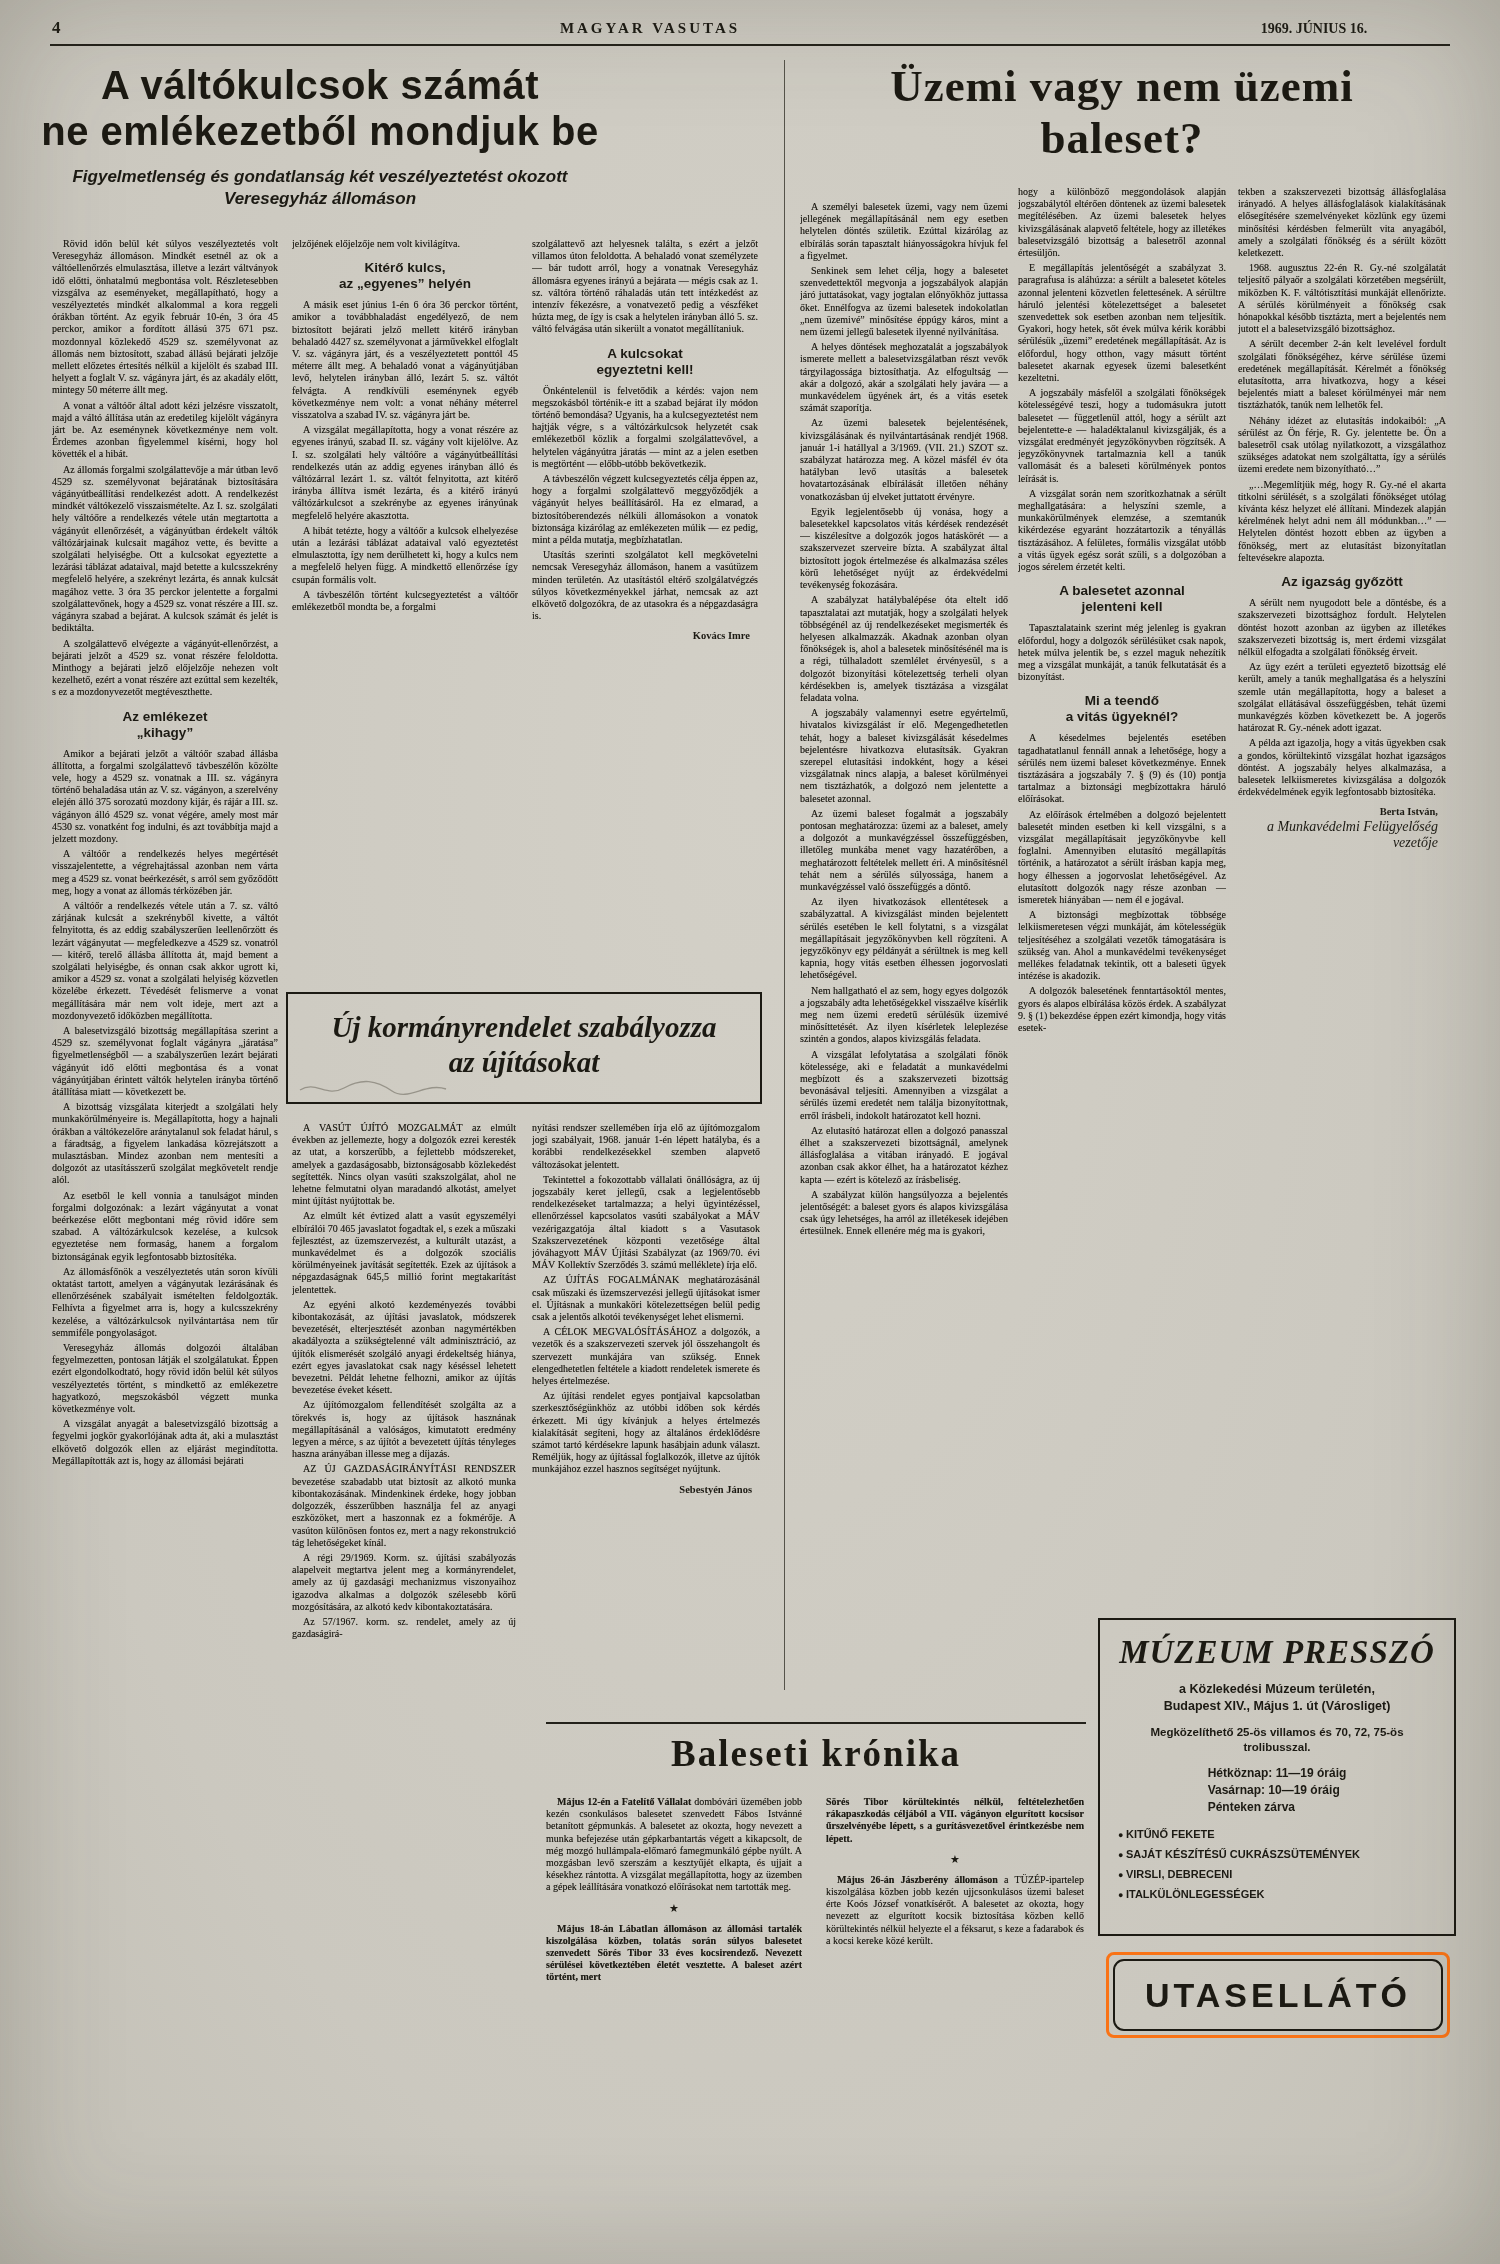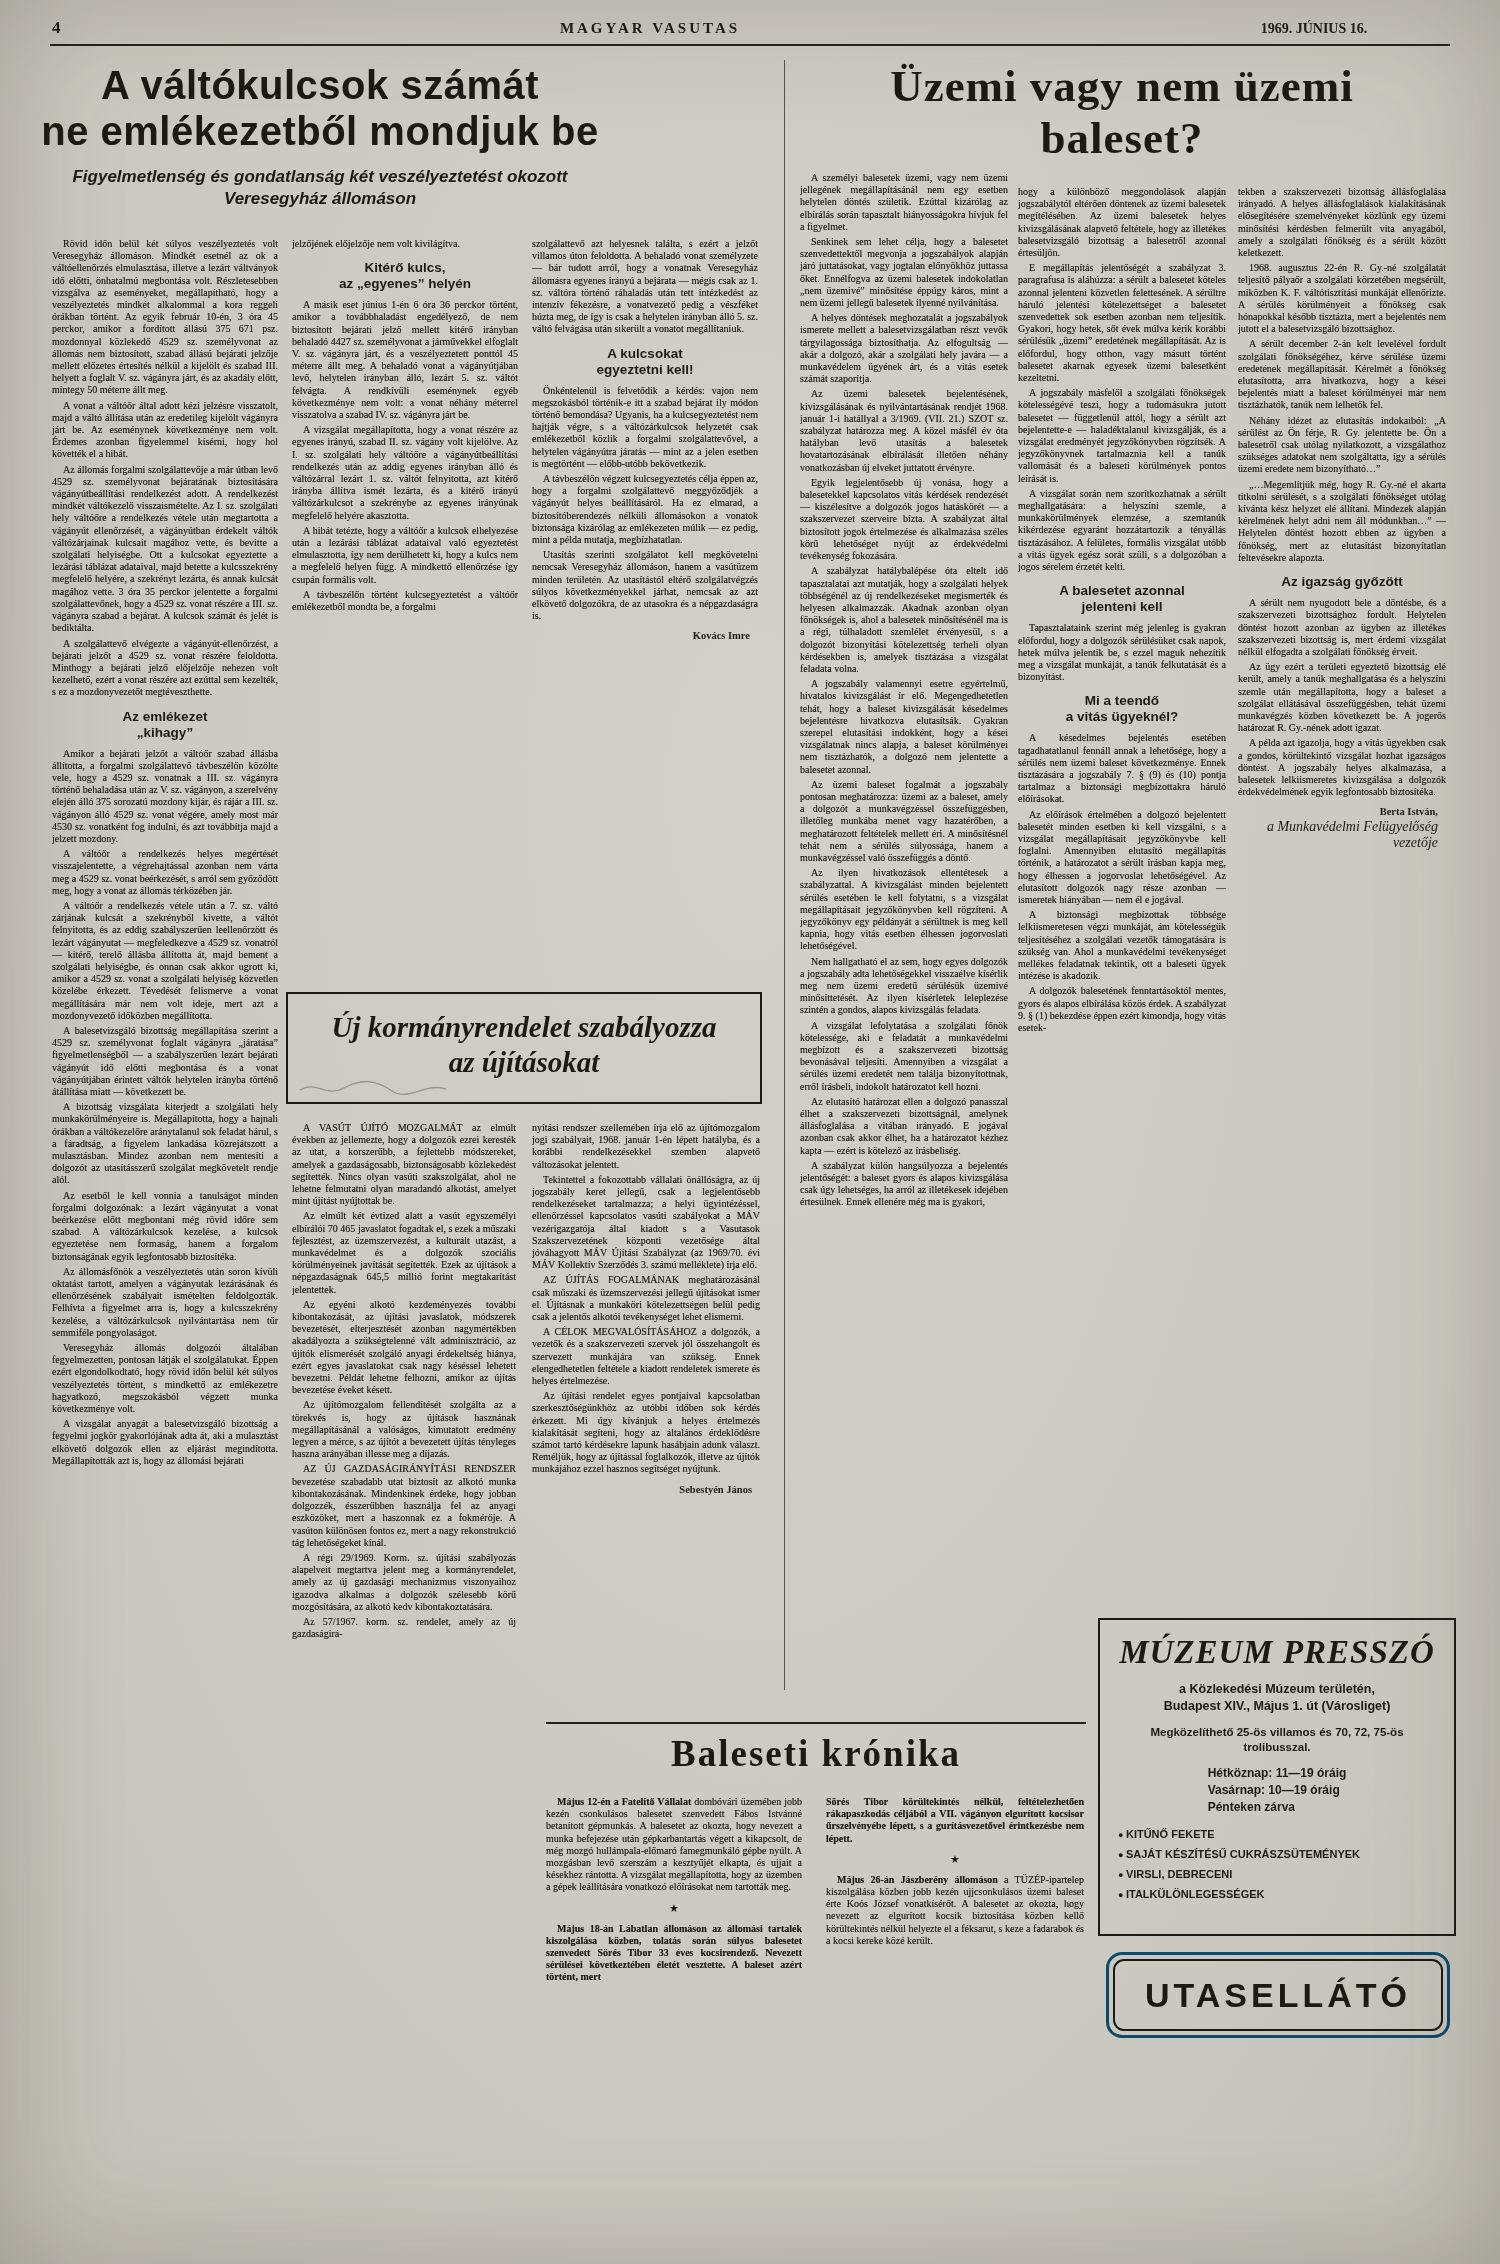--- a/index.html
+++ b/index.html
@@ -59,21 +59,21 @@
   .ad-sub{font-family:"Liberation Sans",sans-serif;font-weight:bold;font-size:12.5px;line-height:17px;}
   .ad-transit{font-family:"Liberation Sans",sans-serif;font-weight:bold;font-size:11.5px;
     line-height:15px;margin:10px 6px 6px;}
   .ad-hours{display:inline-block;text-align:left;margin:4px auto 2px;}
   .ad-hour{font-family:"Liberation Sans",sans-serif;font-weight:bold;font-size:12px;line-height:17px;}
   .ad-bullets{text-align:left;margin:8px 0 0 4px;}
   .ad-bullet{font-family:"Liberation Sans",sans-serif;font-weight:bold;font-size:11px;line-height:16px;margin-bottom:3px;}
   .ad-bullet::before{content:"● ";font-size:9px;}
 
   .logo-box{position:absolute;left:1106px;top:1952px;width:344px;height:86px;
-    border:3px solid #0c4a6e;border-radius:16px;display:flex;align-items:center;justify-content:center;}
+    border:3px solid #f97316;border-radius:8px;display:flex;align-items:center;justify-content:center;}
   .logo-inner{position:absolute;inset:4px;border:2px solid #1c1a13;border-radius:11px;}
   .logo-text{font-family:"Liberation Sans",sans-serif;font-weight:bold;font-size:34px;letter-spacing:4px;}
 
   body::after{content:"";position:absolute;inset:0;pointer-events:none;
     box-shadow:inset 0 0 120px rgba(60,56,44,.25);}
   h3{font-weight:bold;}
 </style>
 </head>
 <body>
 
@@ -124,21 +124,21 @@
         <p class="para">Önkéntelenül is felvetődik a kérdés: vajon nem megszokásból történik-e itt a szabad bejárat ily módon történő bemondása? Ugyanis, ha a kulcsegyeztetést nem hajtják végre, s a váltózárkulcsok helyzetét csak emlékezetből közlik a forgalmi szolgálattevővel, a helytelen vágányútra járatás — mint az a jelen esetben is megtörtént — előbb-utóbb bekövetkezik.</p>
         <p class="para">A távbeszélőn végzett kulcsegyeztetés célja éppen az, hogy a forgalmi szolgálattevő meggyőződjék a vágányút helyes beállításáról. Ha ez elmarad, a biztosítóberendezés nélküli állomásokon a vonatok biztonsága kizárólag az emlékezeten múlik — ez pedig, mint a példa mutatja, megbízhatatlan.</p>
         <p class="para">Utasítás szerinti szolgálatot kell megkövetelni nemcsak Veresegyház állomáson, hanem a vasútüzem minden területén. Az utasítástól eltérő szolgálatvégzés súlyos következményekkel járhat, nemcsak az azt elkövető dolgozókra, de az utasokra és a népgazdaságra is.</p>
         <p class="byline">Kovács Imre</p>
       </div>
   </div>
 
   <div>
     <h1 class="head-right" style="margin:0;">Üzemi vagy nem üzemi
 baleset?</h1>
-    <div class="col" style="left:800px;top:172px;width:208px;height:1506px;">
+    <div class="col" style="left:800px;top:201px;width:208px;height:1506px;">
         <p class="para">A személyi balesetek üzemi, vagy nem üzemi jellegének megállapításánál nem egy esetben helytelen döntés születik. Ezúttal kizárólag az elbírálás során tapasztalt hiányosságokra hívjuk fel a figyelmet.</p>
         <p class="para">Senkinek sem lehet célja, hogy a balesetet szenvedettektől megvonja a jogszabályok alapján járó juttatásokat, vagy jogtalan előnyökhöz juttassa őket. Ennélfogva az üzemi balesetek indokolatlan „nem üzemivé” minősítése éppúgy káros, mint a nem üzemi jellegű balesetek ilyenné nyilvánítása.</p>
         <p class="para">A helyes döntések meghozatalát a jogszabályok ismerete mellett a balesetvizsgálatban részt vevők tárgyilagossága biztosíthatja. Az elfogultság — akár a dolgozó, akár a szolgálati hely javára — a munkavédelem ügyének árt, és a vitás esetek számát szaporítja.</p>
         <p class="para">Az üzemi balesetek bejelentésének, kivizsgálásának és nyilvántartásának rendjét 1968. január 1-i hatállyal a 3/1969. (VII. 21.) SZOT sz. szabályzat határozza meg. A közel másfél év óta hatályban levő utasítás a balesetek hovatartozásának elbírálását illetően néhány vonatkozásban új elveket juttatott érvényre.</p>
         <p class="para">Egyik legjelentősebb új vonása, hogy a balesetekkel kapcsolatos vitás kérdések rendezését — kiszélesítve a dolgozók jogos hatáskörét — a szakszervezet szerveire bízta. A szabályzat által biztosított jogok értelmezése és alkalmazása széles körű lehetőséget nyújt az érdekvédelmi tevékenység fokozására.</p>
         <p class="para">A szabályzat hatálybalépése óta eltelt idő tapasztalatai azt mutatják, hogy a szolgálati helyek többségénél az új rendelkezéseket megismerték és helyesen alkalmazzák. Akadnak azonban olyan főnökségek is, ahol a balesetek minősítésénél ma is a régi, túlhaladott szemlélet érvényesül, s a dolgozót bizonyítási kötelezettség terheli olyan kérdésekben is, amelyek tisztázása a vizsgálat feladata volna.</p>
         <p class="para">A jogszabály valamennyi esetre egyértelmű, hivatalos kivizsgálást ír elő. Megengedhetetlen tehát, hogy a baleset kivizsgálását késedelmes bejelentésre hivatkozva elutasítsák. Gyakran szerepel elutasítási indokként, hogy a kései vizsgálatnak nincs alapja, a baleset körülményei nem tisztázhatók, a dolgozó nem jelentette a balesetet azonnal.</p>
         <p class="para">Az üzemi baleset fogalmát a jogszabály pontosan meghatározza: üzemi az a baleset, amely a dolgozót a munkavégzéssel összefüggésben, illetőleg munkába menet vagy hazatérőben, a meghatározott feltételek mellett éri. A minősítésnél tehát nem a sérülés súlyossága, hanem a munkavégzéssel való összefüggés a döntő.</p>
         <p class="para">Az ilyen hivatkozások ellentétesek a szabályzattal. A kivizsgálást minden bejelentett sérülés esetében le kell folytatni, s a vizsgálat megállapításait jegyzőkönyvben kell rögzíteni. A jegyzőkönyv egy példányát a sérültnek is meg kell kapnia, hogy vitás esetben élhessen jogorvoslati lehetőségével.</p>
         <p class="para">Nem hallgatható el az sem, hogy egyes dolgozók a jogszabály adta lehetőségekkel visszaélve kísérlik meg nem üzemi eredetű sérülésük üzemivé minősíttetését. Az ilyen kísérletek leleplezése szintén a gondos, alapos kivizsgálás feladata.</p>

